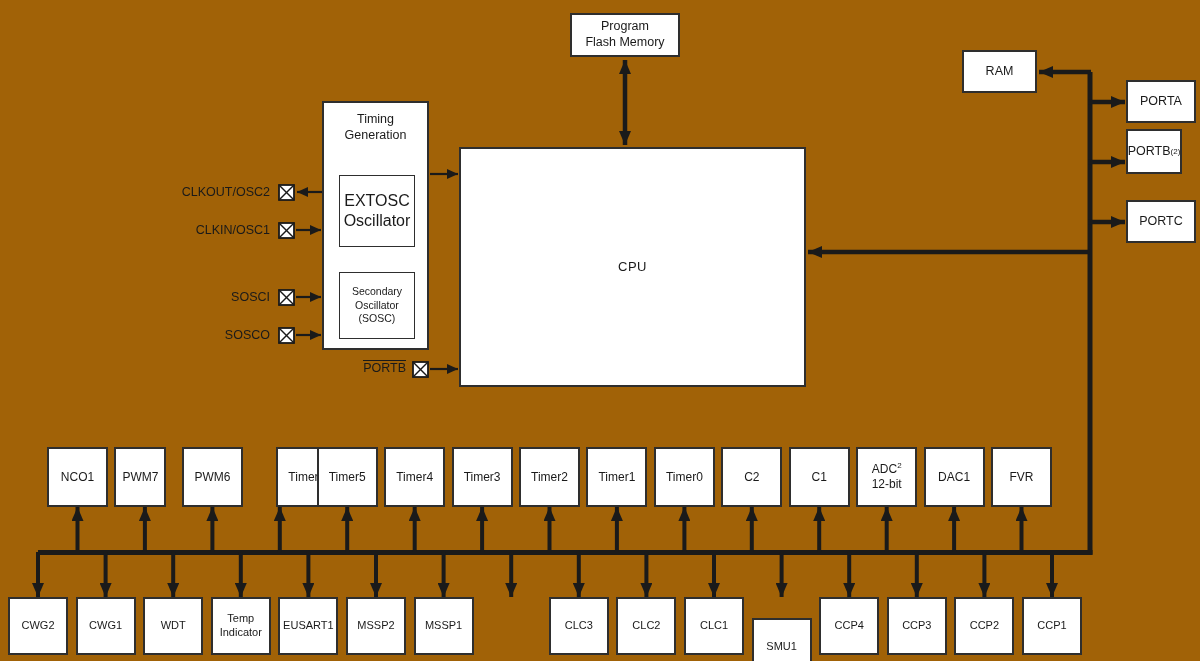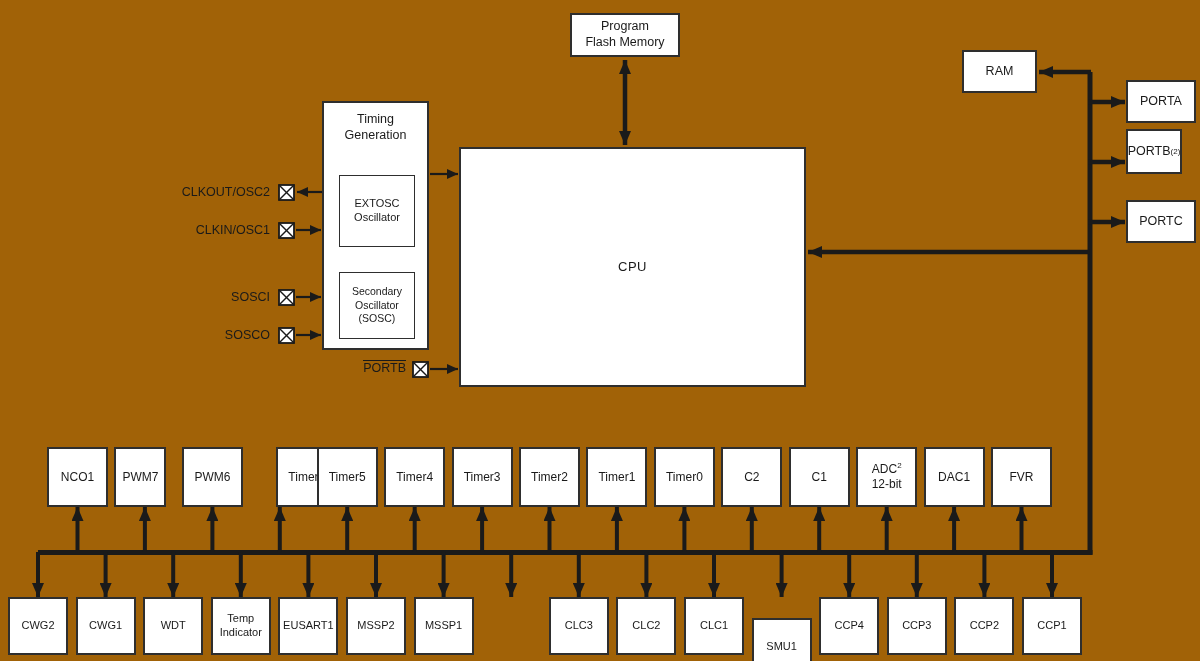--- a/index.html
+++ b/index.html
@@ -9,21 +9,21 @@
   .w5{stroke-width:5;}
   .w45{stroke-width:4.5;}
   .w22{stroke-width:2.2;}
   .box{position:absolute;z-index:2;box-sizing:border-box;border:2px solid #2e2e2e;background:#fff;
        display:flex;flex-direction:column;align-items:center;justify-content:center;
        text-align:center;line-height:1.25;}
   .lbl{white-space:pre-line;}
   .bigbox{font-size:12.5px;}
   .cpu{font-size:13px;letter-spacing:.5px;}
   .timingbox{justify-content:flex-start;padding-top:9px;font-size:12.5px;}
-  .subbox{border-width:1.5px;font-size:11px;}
+  .subbox{border-width:1.5px;font-size:16px;}
   .soscbox{font-size:10.5px;line-height:1.3;}
   .pbox{font-size:12px;}
   .row2{font-size:11px;}
   .port{font-size:12.5px;flex-direction:row;align-items:center;}
   sup{font-size:8px;line-height:0;}
   .pin-label{position:absolute;z-index:2;height:17px;line-height:17px;text-align:right;font-size:12.5px;}
   .pin-icon{position:absolute;z-index:3;}
   .ovl{display:inline-block;border-top:1.5px solid #1a1a1a;padding-top:1px;line-height:1.05;}
   .l1,.l2{display:block;}
 </style>

